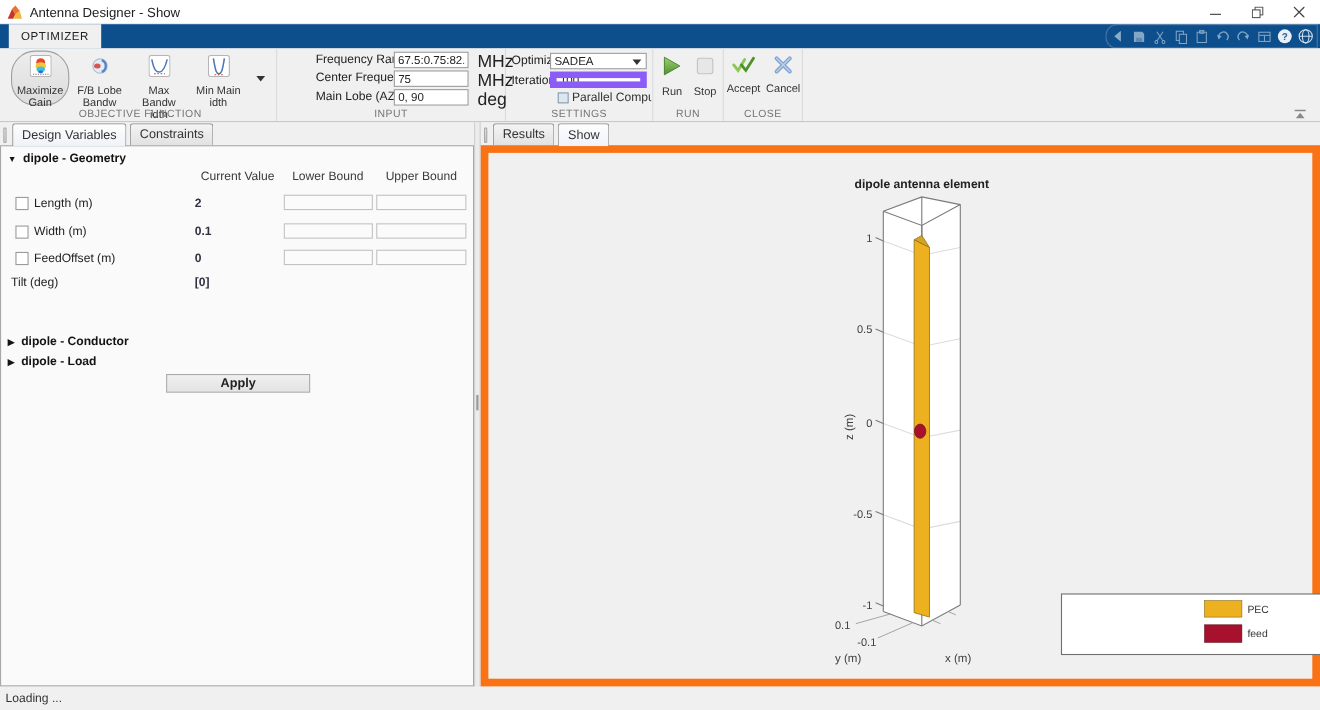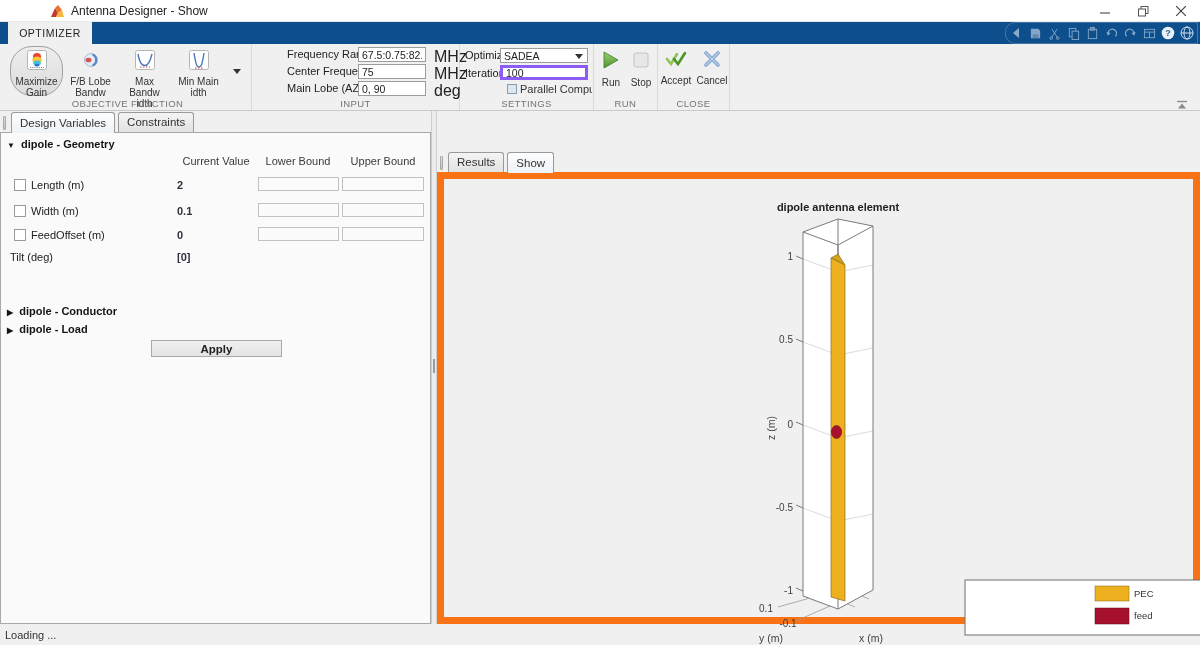--- a/index.html
+++ b/index.html
@@ -2,21 +2,21 @@
 <html><head>
 <meta charset="utf-8">
 <style>
   * { margin:0; padding:0; box-sizing:border-box; }
   html,body { width:1200px; height:645px; overflow:hidden;
     font-family:"Liberation Sans", sans-serif; background:#f0f0f0; }
   .app { position:relative; width:1200px; height:645px; background:#f0f0f0; }
 
   
   .titlebar { height:22px; background:#ffffff; display:flex; align-items:center;
-    border-bottom:1px solid #e8e8e8; position:relative;padding-left:44px; }
+    border-bottom:1px solid #e8e8e8; position:relative; }
   .app-icon { margin:0 6px 0 6px; width:15px; height:14px; }
   .title-text { font-size:12px; color:#222; }
   .win-controls { position:absolute; right:0; top:0; height:22px; display:flex; }
   .win-btn { width:38px; height:22px; display:flex; align-items:center; justify-content:center; }
 
   
   .tabband { height:22px; background:#0d4e8c; position:relative; }
   .ribbon-tab { position:absolute; left:8px; top:0; width:84px; height:22px;
     background:#f0f0f0; color:#222; font-size:10.5px; letter-spacing:.5px;
     text-align:center; line-height:22px; }
@@ -41,21 +41,21 @@
     border-right:4px solid transparent; border-top:5px solid #333; }
 
   .in-row { position:absolute; left:0; width:100%; height:16px; font-size:11px; color:#222; }
   .in-row .flabel { position:absolute; left:35px; top:2px; }
   .tfield { position:absolute; left:106px; width:68px; height:15px; border:1px solid #9c9c9c;
     background:#fff; font-size:10.5px; font-family:"Liberation Sans",sans-serif;
     color:#222; padding:0 3px; }
   .unit { position:absolute; left:182px; top:2px; font-size:16px; color:#222; }
 
   .set-label { position:absolute; left:5px; font-size:11px; color:#222; }
-  .set-field { position:absolute; left:40px; width:88px; height:15px; border:3px solid #8b5cf6;
+  .set-field { position:absolute; left:40px; width:88px; height:15px; border:6px solid #8b5cf6;
     background:#fff; font-size:10.5px; color:#222; padding:0 3px;
     font-family:"Liberation Sans",sans-serif; }
   .dropdown { position:absolute; left:40px; top:4px; width:88px; height:15px;
     border:1px solid #9c9c9c; background:#fff; font-size:10.5px; color:#222;
     padding:1px 3px 0 3px; }
   .dropdown .tri-down { position:absolute; right:4px; top:5px; }
   .chk { position:absolute; width:10px; height:10px; border:1px solid #8a9cb0;
     background:#dde7f0; }
   .chk-label { position:absolute; left:60px; top:39px; width:72px; overflow:hidden;
     white-space:nowrap; font-size:11px; color:#333; }
@@ -75,21 +75,21 @@
   .ptab.active { background:linear-gradient(#fdfeff,#eef3f8); height:21px; line-height:20px;
     z-index:3; margin-bottom:-1px; }
 
   .left-wrap { width:431px; display:flex; flex-direction:column; }
   .left-body { flex:1; background:#fafafa; border:1px solid #a8a8a8; position:relative; z-index:1; }
 
   .splitter { width:6px; background:#ececec; border-left:1px solid #cfcfcf;
     border-right:1px solid #cfcfcf; position:relative; }
   .splitter .handle { position:absolute; left:1px; top:248px; width:2px; height:14px; background:#9a9a9a; }
 
-  .right-wrap { flex:1; display:flex; flex-direction:column;margin-top:40px; }
+  .right-wrap { flex:1; display:flex; flex-direction:column; }
   .right-body { flex:1; background:#f0f0f0; border:7px solid #f97316; position:relative; z-index:1;padding-left:35px; }
 
   
   .sec-head { position:absolute; left:6px; font-size:11px; font-weight:bold; color:#141414; }
   .sec-head .tri { font-size:8px; margin-right:3px; }
   .colhead { position:absolute; font-size:11px; color:#3a3a3a; width:100px; text-align:center; }
   .var-row { position:absolute; left:0; width:100%; height:15px; }
   .var-chk { position:absolute; left:13px; top:1px; width:12px; height:12px;
     border:1px solid #9a9a9a; background:#fff; }
   .var-label { position:absolute; top:1px; font-size:11px; color:#222; }

